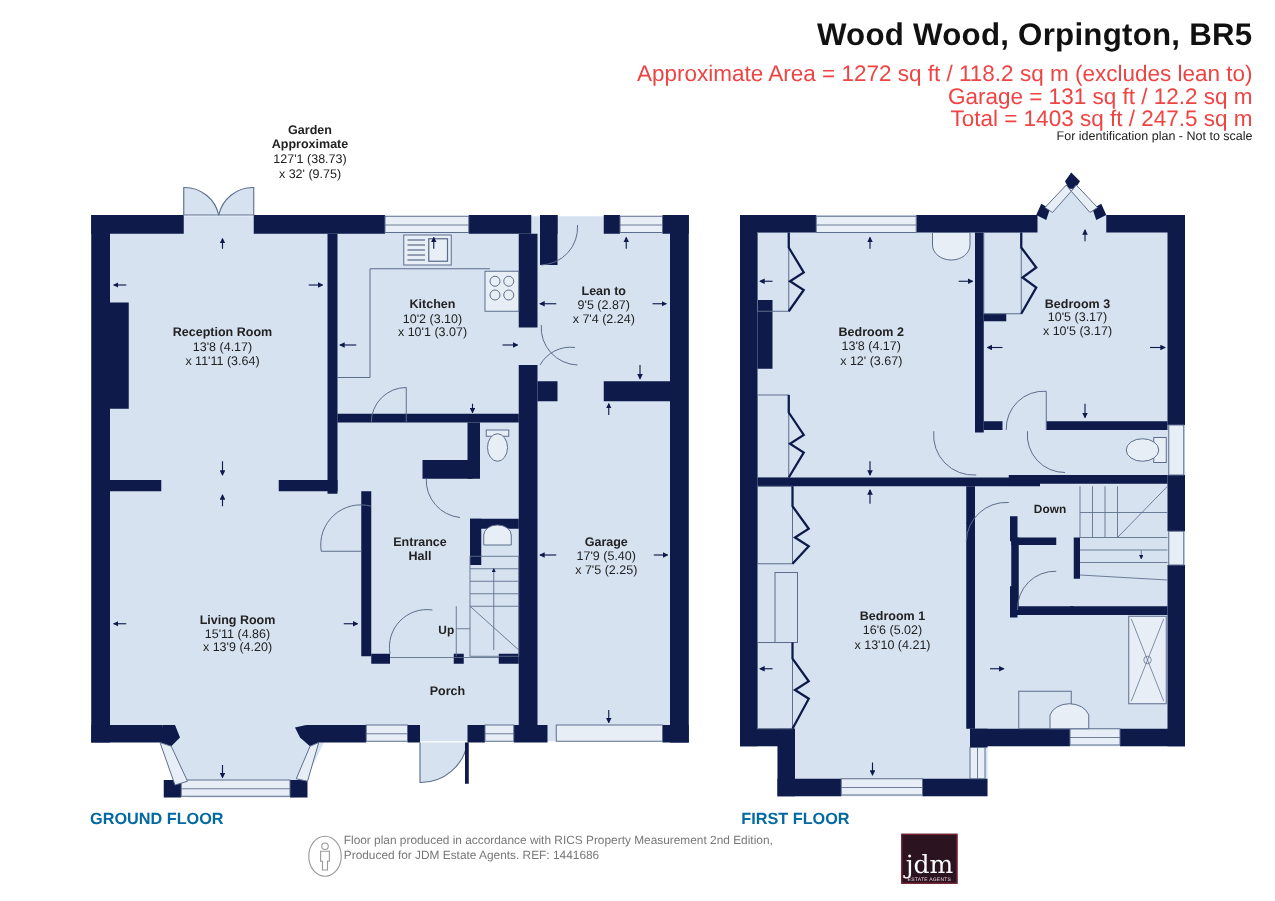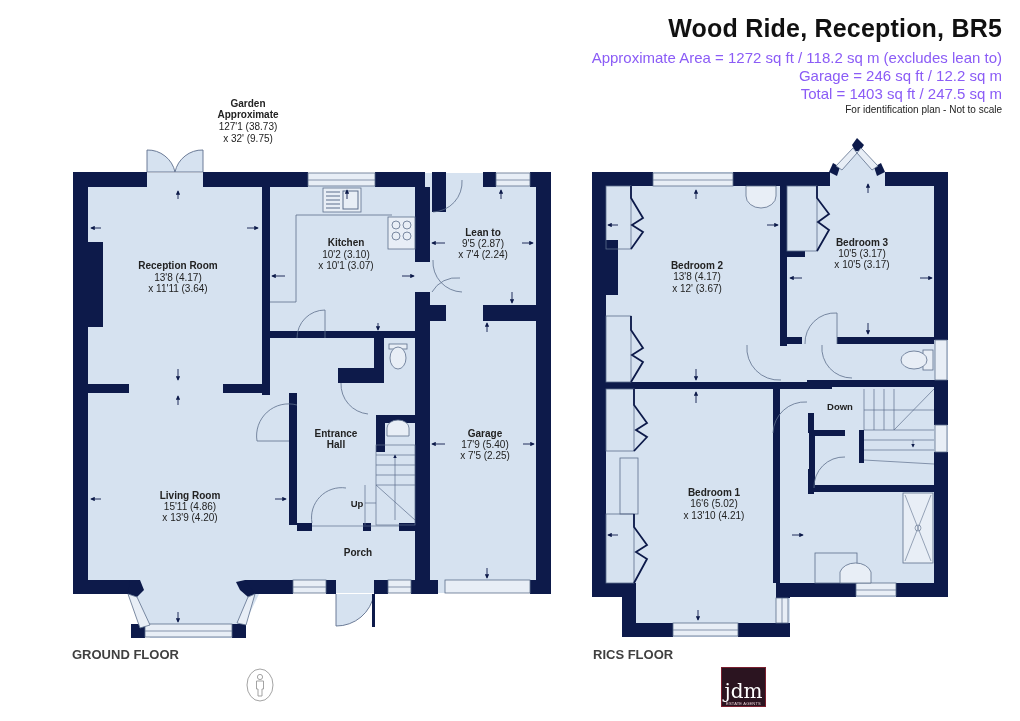--- a/index.html
+++ b/index.html
@@ -1,38 +1,38 @@
 <!DOCTYPE html>
 <html><head>
 <meta charset="utf-8">
 <style>
   html,body{margin:0;padding:0;background:#ffffff;}
   body{width:1020px;height:721px;position:relative;overflow:hidden;font-family:"Liberation Sans",sans-serif;color:#111;}
   .title{position:absolute;right:18px;top:14px;font-size:25px;font-weight:bold;color:#111;letter-spacing:0.2px;}
-  .area-line{position:absolute;right:18px;font-size:15px;color:#8b5cf6;}
+  .area-line{position:absolute;right:18px;font-size:18px;color:#ef4444;}
   .a1{top:49px}.a2{top:67px}.a3{top:85px}
   .disclaimer{position:absolute;right:18px;top:104px;font-size:10px;color:#222;}
-  .floor-label{position:absolute;top:647px;font-size:13px;font-weight:bold;color:#404040;}
+  .floor-label{position:absolute;top:647px;font-size:13px;font-weight:bold;color:#0369a1;}
   .gf{left:72px}.ff{left:593px}
   svg.plan{position:absolute;left:0;top:0;}
   .room-name{font-family:"Liberation Sans",sans-serif;font-size:10px;font-weight:bold;fill:#222;}
   .room-dim{font-family:"Liberation Sans",sans-serif;font-size:10px;fill:#222;}
   .small-label{font-family:"Liberation Sans",sans-serif;font-size:9.5px;font-weight:bold;fill:#222;}
   .footer{position:absolute;left:275px;top:667px;font-size:9.5px;color:#777;line-height:11.5px;}
   .footer-icon{position:absolute;left:246px;top:668px;width:28px;height:34px;}
   .logo{position:absolute;left:721px;top:667px;width:45px;height:40px;background:#2b1420;border:1px solid #7a1f2f;box-sizing:border-box;display:flex;flex-direction:column;align-items:center;justify-content:flex-end;}
   .logo-main{font-family:"DejaVu Serif",serif;color:#fff;font-size:20px;line-height:20px;}
   .logo-sub{font-family:"Liberation Sans",sans-serif;color:#e8cfd4;font-size:4px;letter-spacing:0.2px;}
 </style>
 </head>
 <body>
 
-<div class="title">Wood Ride, Reception, BR5</div>
+<div class="title">Wood Wood, Orpington, BR5</div>
 <div class="area-line a1">Approximate Area = 1272 sq ft / 118.2 sq m (excludes lean to)</div>
-<div class="area-line a2">Garage = 246 sq ft / 12.2 sq m</div>
+<div class="area-line a2">Garage = 131 sq ft / 12.2 sq m</div>
 <div class="area-line a3">Total = 1403 sq ft / 247.5 sq m</div>
 <div class="disclaimer">For identification plan - Not to scale</div>
 
 <svg class="plan" width="1020" height="721" viewBox="0 0 1020 721">
   <defs>
     <marker id="ah" viewBox="0 0 6 6" refX="5" refY="3" markerWidth="5" markerHeight="5" orient="auto">
       <path d="M0,0 L6,3 L0,6 z" fill="#0d1a4a"></path>
     </marker>
   </defs>
 
@@ -358,25 +358,27 @@
 
     <text class="room-name" x="714" y="496" text-anchor="middle">Bedroom 1</text>
     <text class="room-dim" x="714" y="507" text-anchor="middle">16'6 (5.02)</text>
     <text class="room-dim" x="714" y="519" text-anchor="middle">x 13'10 (4.21)</text>
 
     <text class="small-label" x="840" y="410" text-anchor="middle">Down</text>
   </g>
 </svg>
 
 <div class="floor-label gf">GROUND FLOOR</div>
-<div class="floor-label ff">RICS FLOOR</div>
+<div class="floor-label ff">FIRST FLOOR</div>
 
 <svg class="footer-icon" viewBox="0 0 28 34">
   <ellipse cx="14" cy="17" rx="13" ry="16" fill="none" stroke="#999" stroke-width="0.9"></ellipse>
   <circle cx="14" cy="9" r="2.6" fill="none" stroke="#999" stroke-width="0.9"></circle>
   <path d="M10.5,13 L17.5,13 L17.5,21 L16,21 L16,28 L12,28 L12,21 L10.5,21 Z" fill="none" stroke="#999" stroke-width="0.9"></path>
 </svg>
 <div class="footer">
+  <div>Floor plan produced in accordance with RICS Property Measurement 2nd Edition,</div>
+  <div>Produced for JDM Estate Agents.   REF: 1441686</div>
 </div>
 <div class="logo">
   <div class="logo-main">jdm</div>
   <div class="logo-sub">ESTATE AGENTS</div>
 </div>
 
 </body></html>

